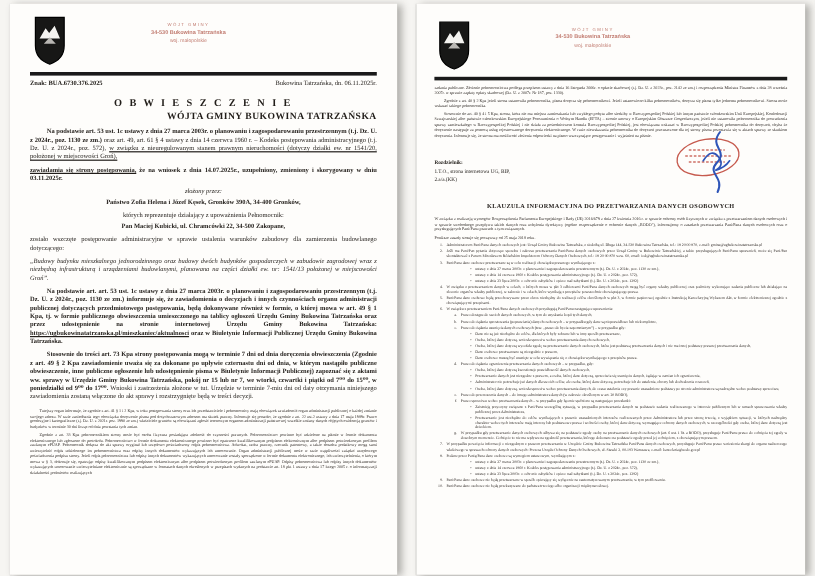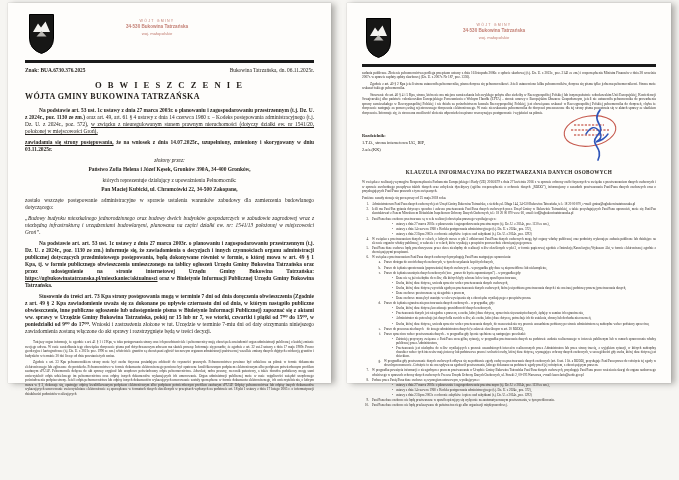--- a/index.html
+++ b/index.html
@@ -1,35 +1,35 @@
 <!DOCTYPE html>
 <html><head>
 <meta charset="utf-8">
 <style>
   html,body{margin:0;padding:0;}
   body{background:#e9e8e5;font-family:"Liberation Serif","DejaVu Serif",serif;color:#211d19;}
   .stage{position:relative;width:679px;height:480px;background:#f6f5f2;overflow:hidden;}
-  .page{position:absolute;top:3px;height:380px;background:#fefdfb;
+  .page{position:absolute;top:3px;height:476px;background:#fefdfb;
         box-shadow:4px 1px 6px rgba(90,88,84,.45),0 0 1px rgba(0,0,0,.25);box-sizing:border-box;}
   .page-left{left:8px;width:323px;padding:6px 17px 0 17px;}
   .page-right{left:347px;width:324px;padding:10px 15px 0 15px;}
 
   .page-header{position:relative;height:50px;}
   .shield{position:absolute;left:3px;top:4px;}
   .stamp{position:absolute;left:72px;top:10px;width:120px;text-align:center;
          color:#c27d72;font-family:"Liberation Sans","DejaVu Sans",sans-serif;}
   .stamp .s1{font-size:3.6px;letter-spacing:1.2px;line-height:1.5;}
   .stamp .s2{font-size:4.6px;font-weight:bold;line-height:1.4;}
   .stamp .s3{font-size:4.2px;line-height:1.4;}
   .rule{height:3px;background:#1a1a1a;margin:1px 0 4px 0;}
 
   .meta-row{display:flex;justify-content:space-between;font-size:5.4px;margin:3px 0 4px;}
   .znak{font-weight:bold;}
   .title1{text-align:center;font-weight:bold;font-size:8.6px;letter-spacing:2px;margin-top:7px;}
-  .title2{text-align:left;font-weight:bold;font-size:8px;letter-spacing:.4px;margin:2px 0 6px;}
+  .title2{text-align:right;font-weight:bold;font-size:8px;letter-spacing:.4px;margin:2px 0 6px;}
 
   p{margin:0 0 4px 0;}
   .body{font-size:5.4px;line-height:1.3;text-align:justify;}
   .ind{text-indent:14px;}
   .center{text-align:center;font-size:5.4px;margin:0 0 3px;}
   .b{font-weight:bold;}
   .i{font-style:italic;}
   .u{text-decoration:underline;}
   .fine{font-size:3.4px;line-height:1.32;text-align:justify;color:#2c2622;margin:0 0 2px;}
   .fine.ind8{text-indent:8px;}

